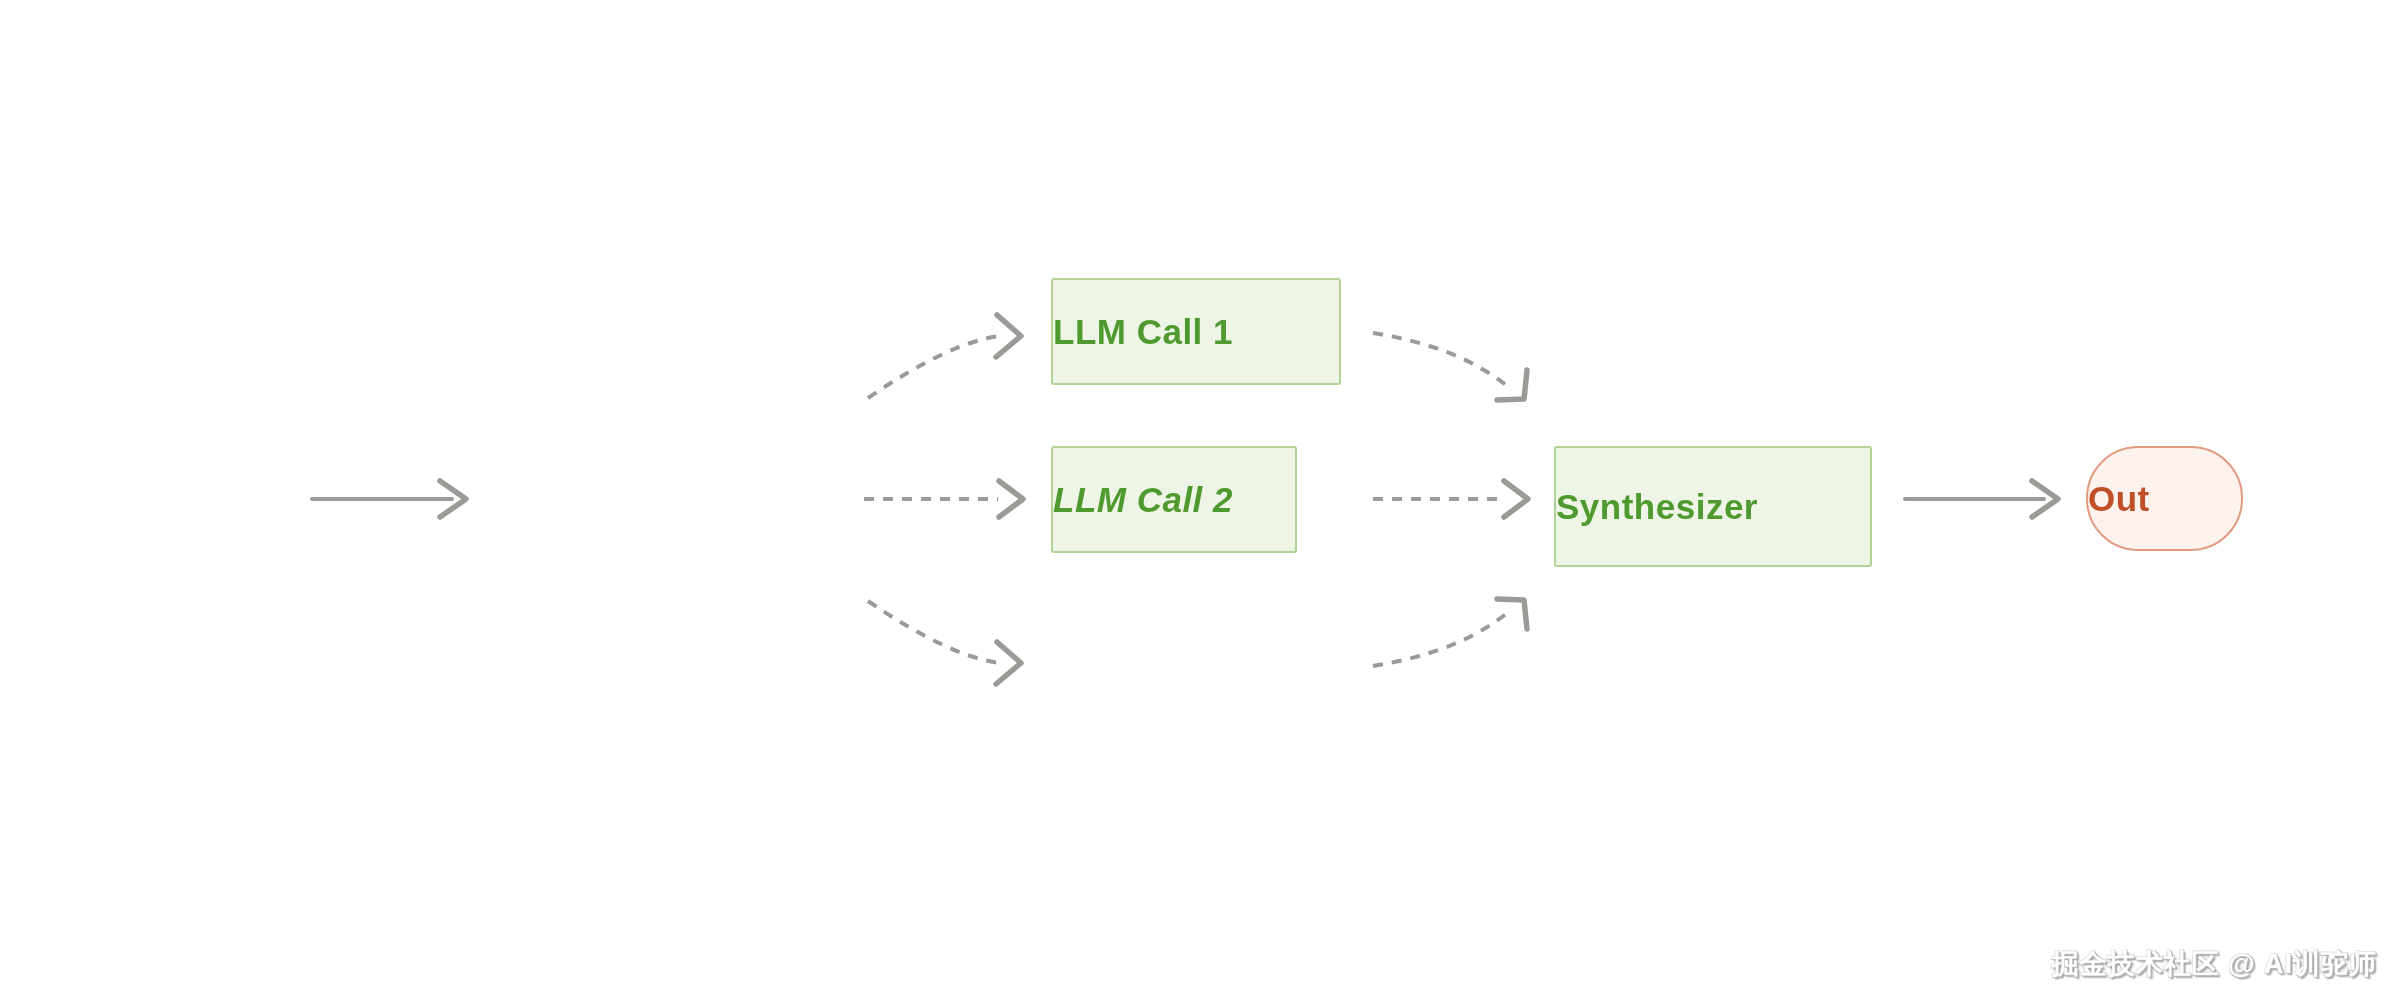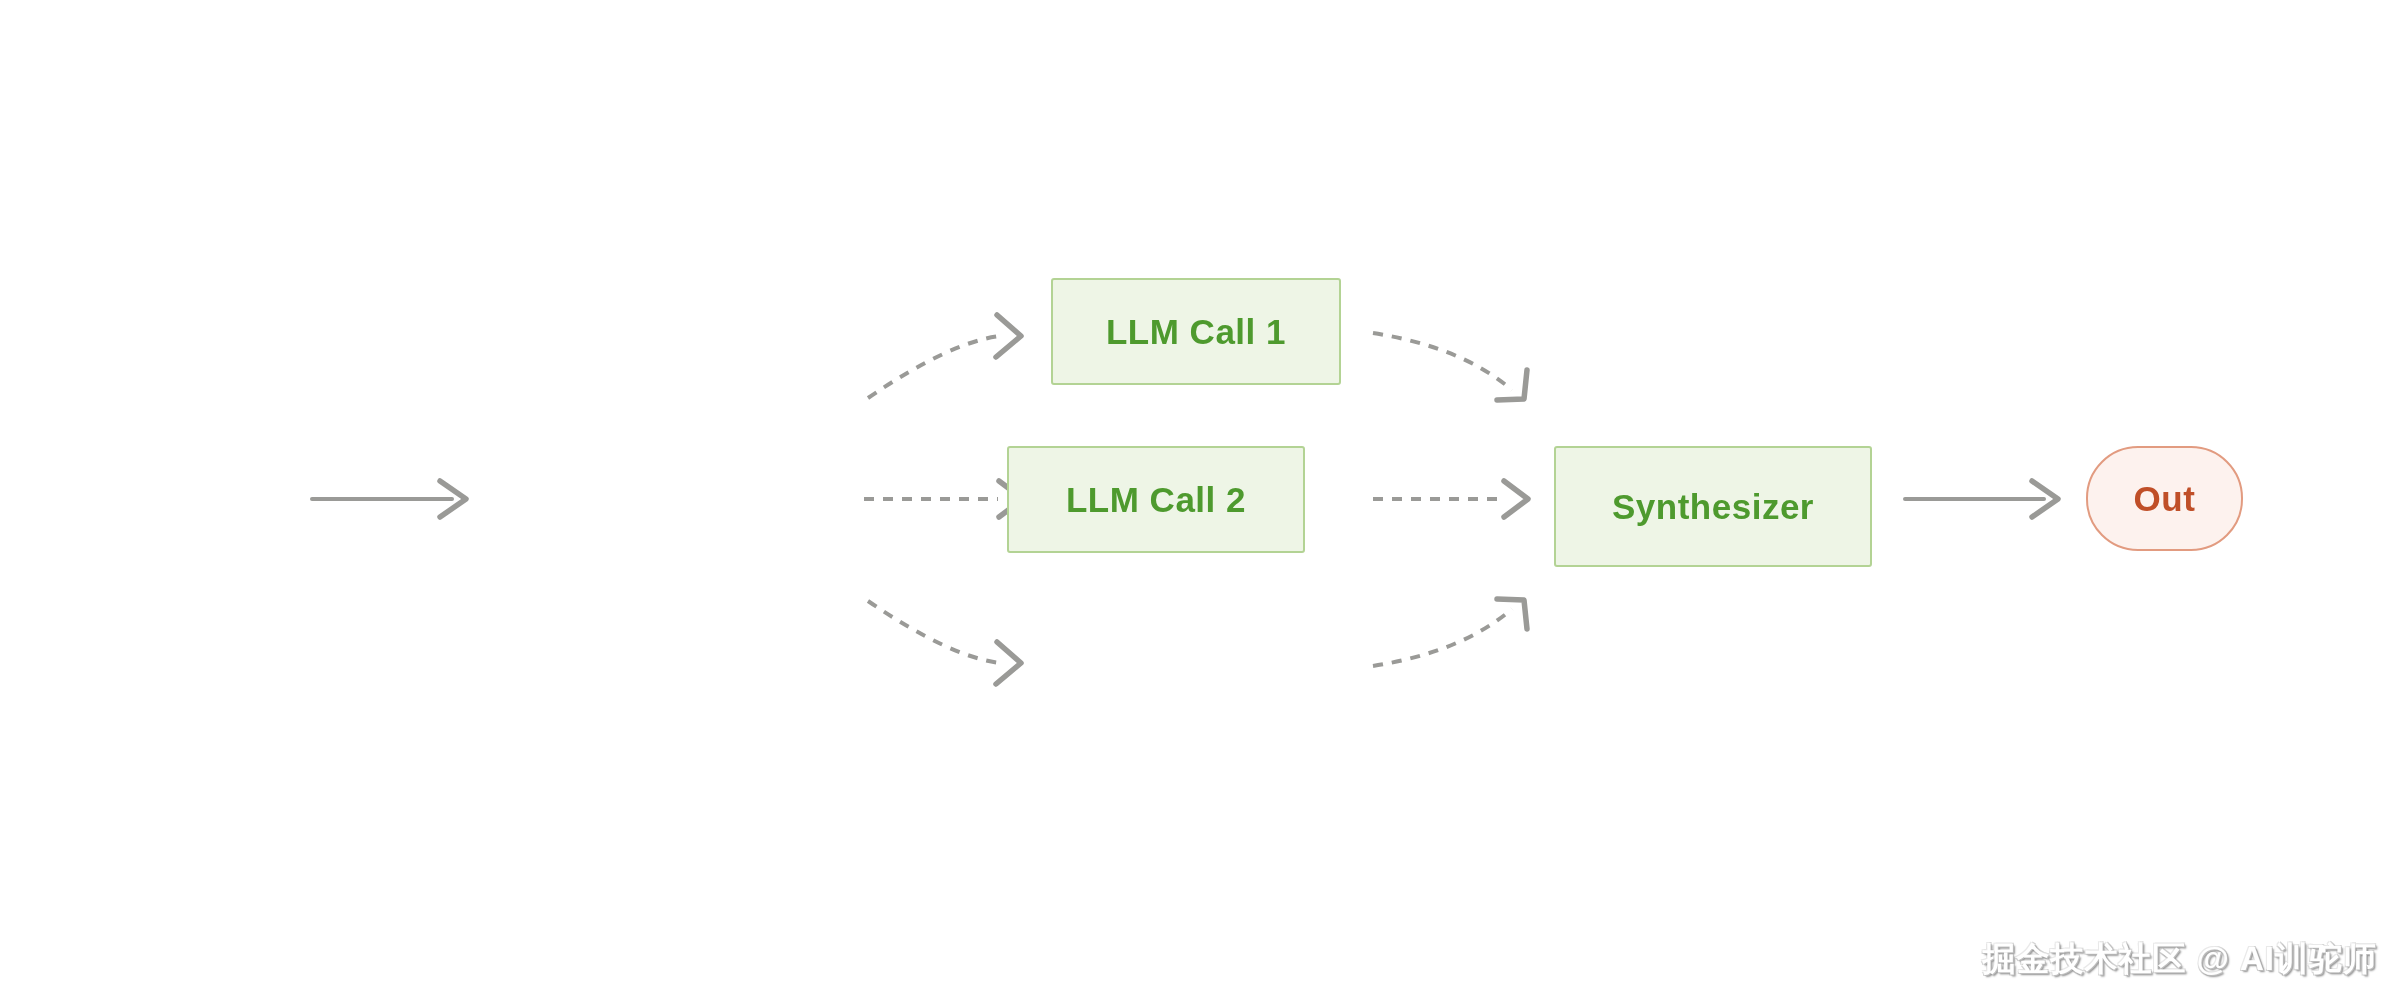--- a/index.html
+++ b/index.html
@@ -8,56 +8,55 @@
     width: 2401px;
     height: 1000px;
     background: var(--canvas-bg, #ffffff);
     font-family: "Liberation Sans", sans-serif;
     overflow: hidden;
   }
   .node {
     position: absolute;
     display: flex;
     align-items: center;
-    justify-content: center;
     font-weight: bold;
     font-size: 35px;
     box-sizing: border-box;
     letter-spacing: 0.5px;
     white-space: nowrap;
   }
   .node-green {
     background: var(--node-green-bg, #eef5e6);
     border: 2px solid var(--node-green-border, #b3d394);
     color: var(--node-green-text, #4e9a2e);
     border-radius: 3px;
   }
   .node-pink {
     background: var(--node-pink-bg, #fdf2ee);
     border: 2px solid var(--node-pink-border, #e29b80);
     color: var(--node-pink-text, #c04f28);
   }
   #node-in          { left: 162px;  top: 446px; width: 121px; height: 110px; border-radius: 50%; }
   #node-orchestrator{ left: 493px;  top: 446px; width: 347px; height: 107px; }
   #node-llm1        { left: 1051px; top: 278px; width: 290px; height: 107px; }
-  #node-llm2        { left: 1007px; top: 446px; width: 298px; height: 107px; }
+  #node-llm2        { left: 1051px; top: 446px; width: 246px; height: 107px; font-style: italic; }
   #node-llm3        { left: 1051px; top: 614px; width: 290px; height: 107px; }
   #node-synthesizer { left: 1554px; top: 446px; width: 318px; height: 121px; }
   #node-out         { left: 2086px; top: 446px; width: 157px; height: 105px; border-radius: 52px; }
 
   .arrow-layer { position: absolute; left: 0; top: 0; width: 2401px; height: 1000px; }
   .sline { stroke: var(--arrow-gray, #9a9a97); stroke-width: 4;   fill: none; stroke-linecap: round; }
   .dline { stroke: var(--arrow-gray, #9a9a97); stroke-width: 4;   fill: none; stroke-dasharray: 10 9; }
   .head  { stroke: var(--arrow-gray, #9a9a97); stroke-width: 5.5; fill: none; stroke-linejoin: round; stroke-linecap: round; }
 
   .watermark {
     position: absolute;
     right: 24px;
     bottom: 18px;
-    font-size: 33px;
+    font-size: 27px;
     font-weight: bold;
     color: var(--watermark-text-color, #ffffff);
     text-shadow: 1px 1px 0 #bdbdbd, 2px 2px 2px #8f8f8f, -1px -1px 0 #e9e9e9, 1px -1px 0 #d6d6d6, -1px 1px 0 #d6d6d6;
     letter-spacing: 1px;
     white-space: nowrap;
   }
 </style>
 </head>
 <body>
 

